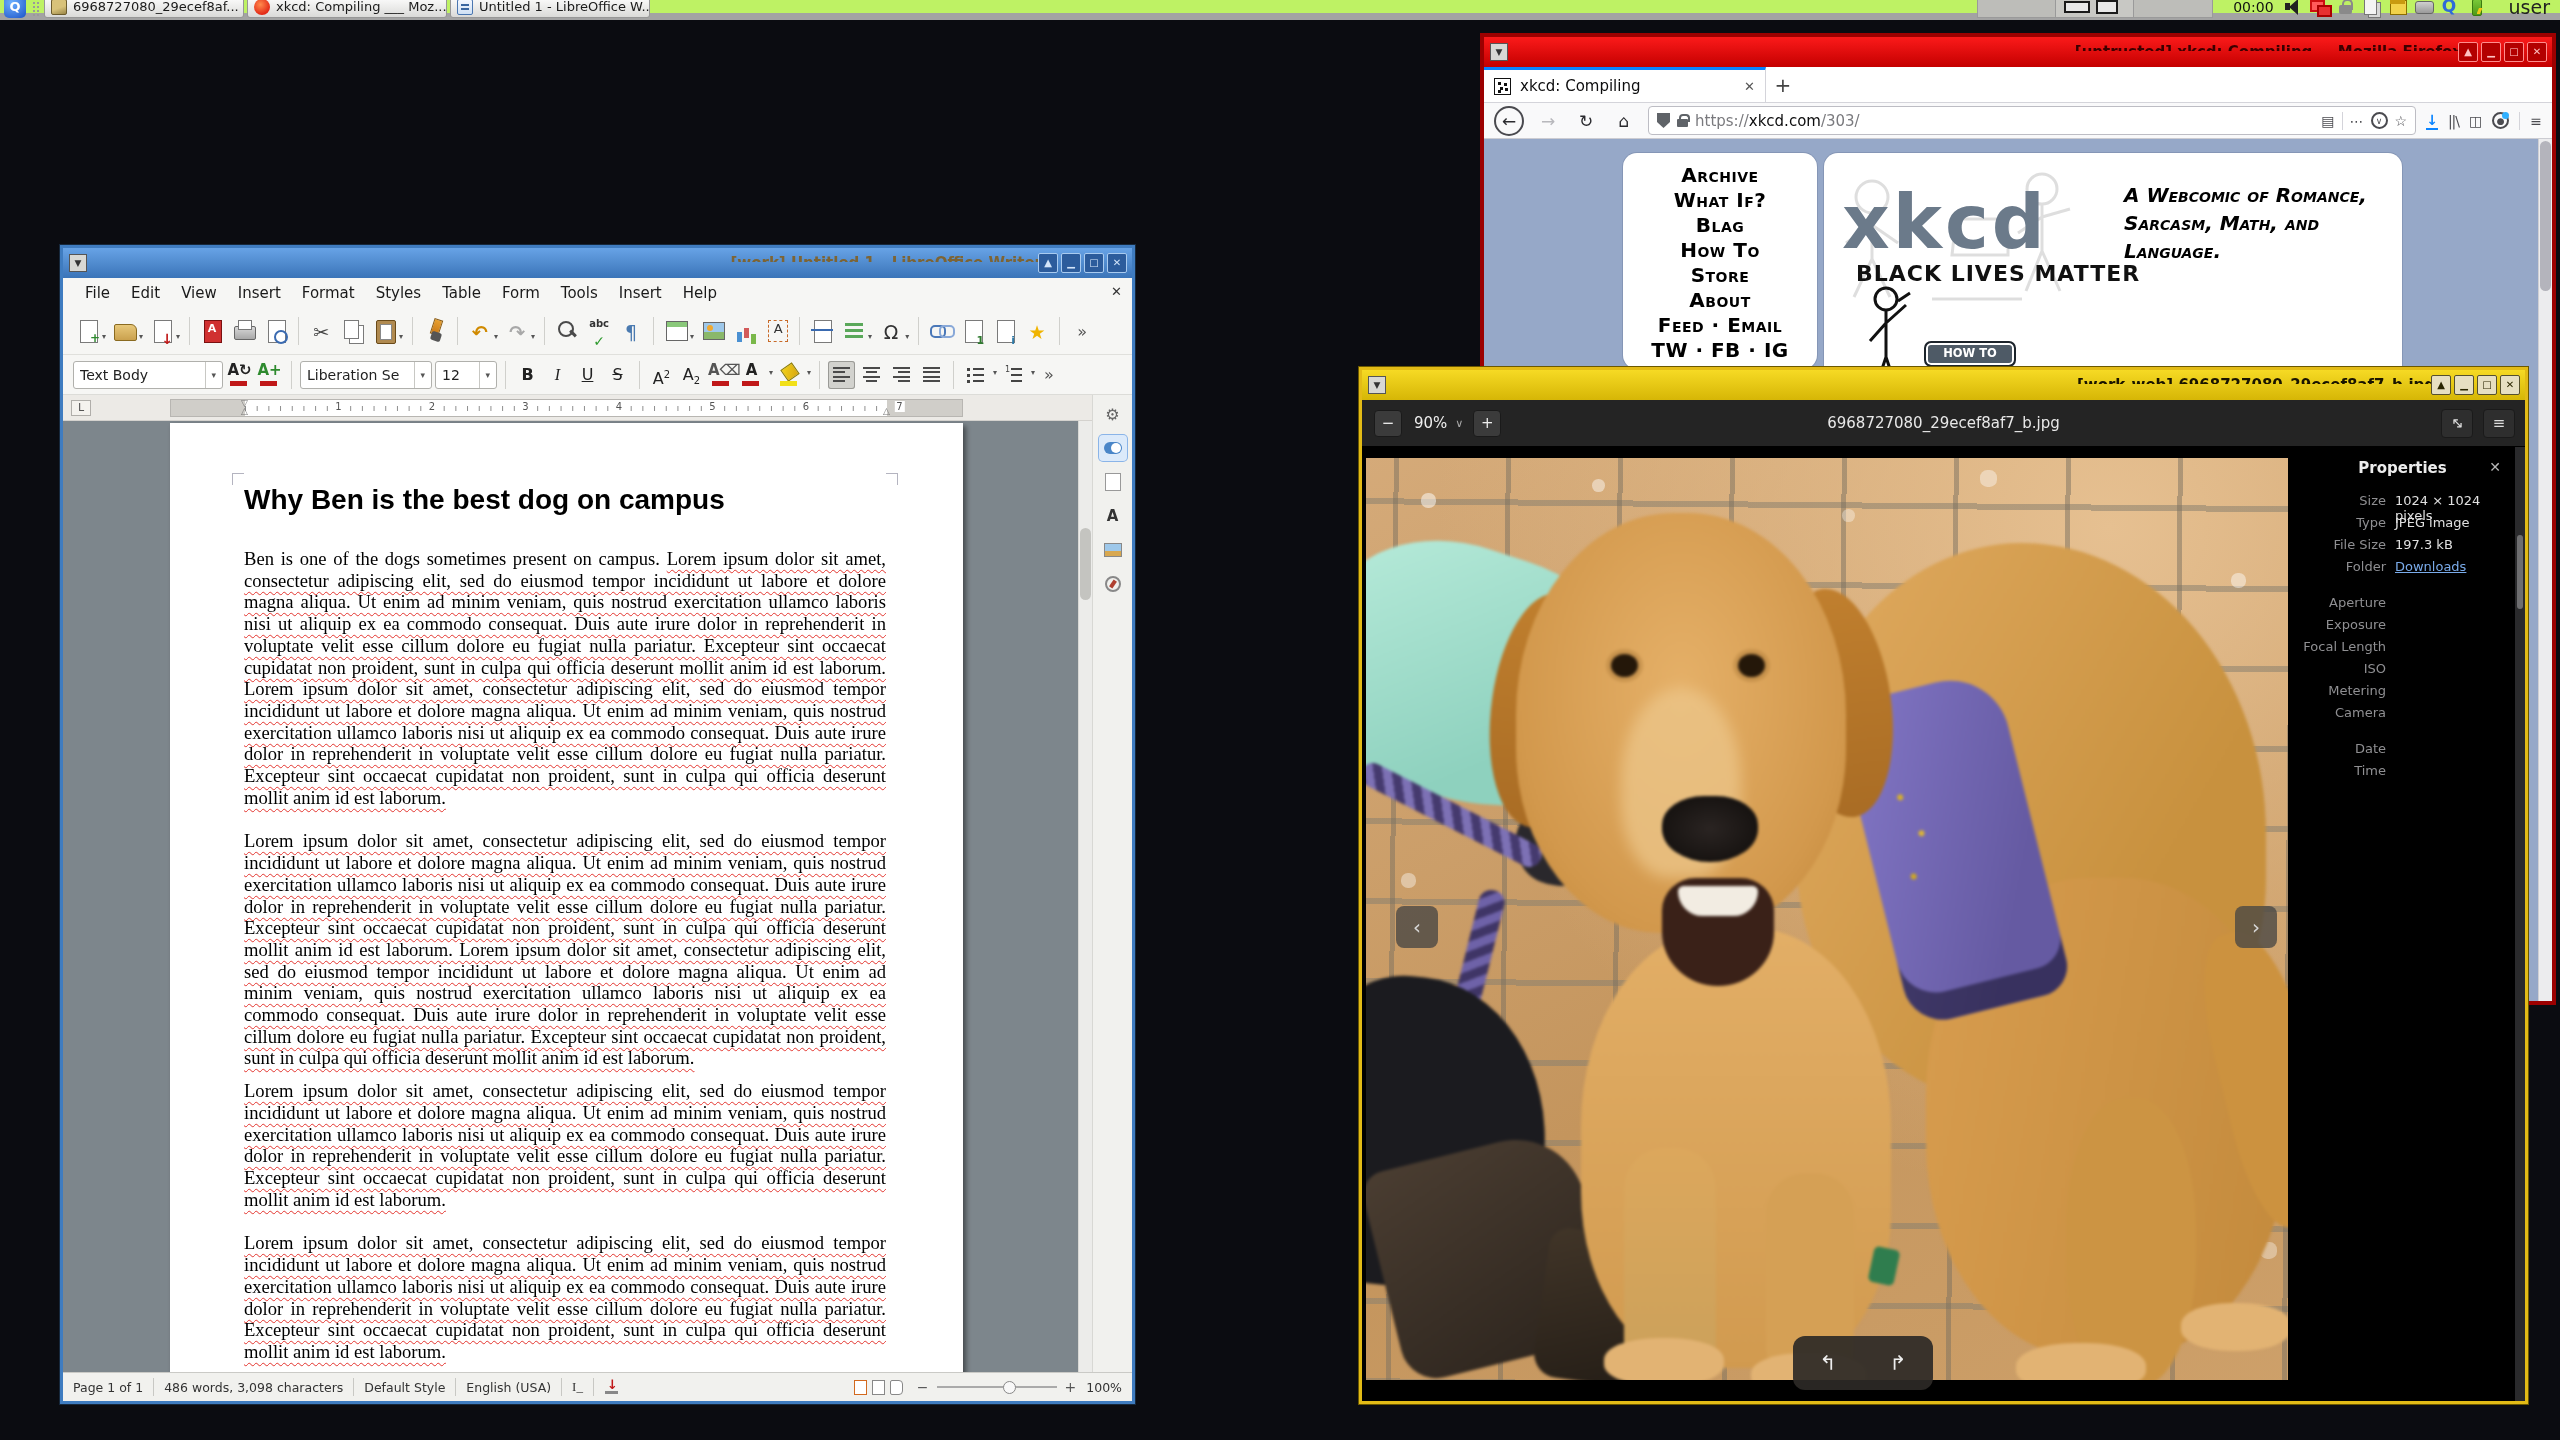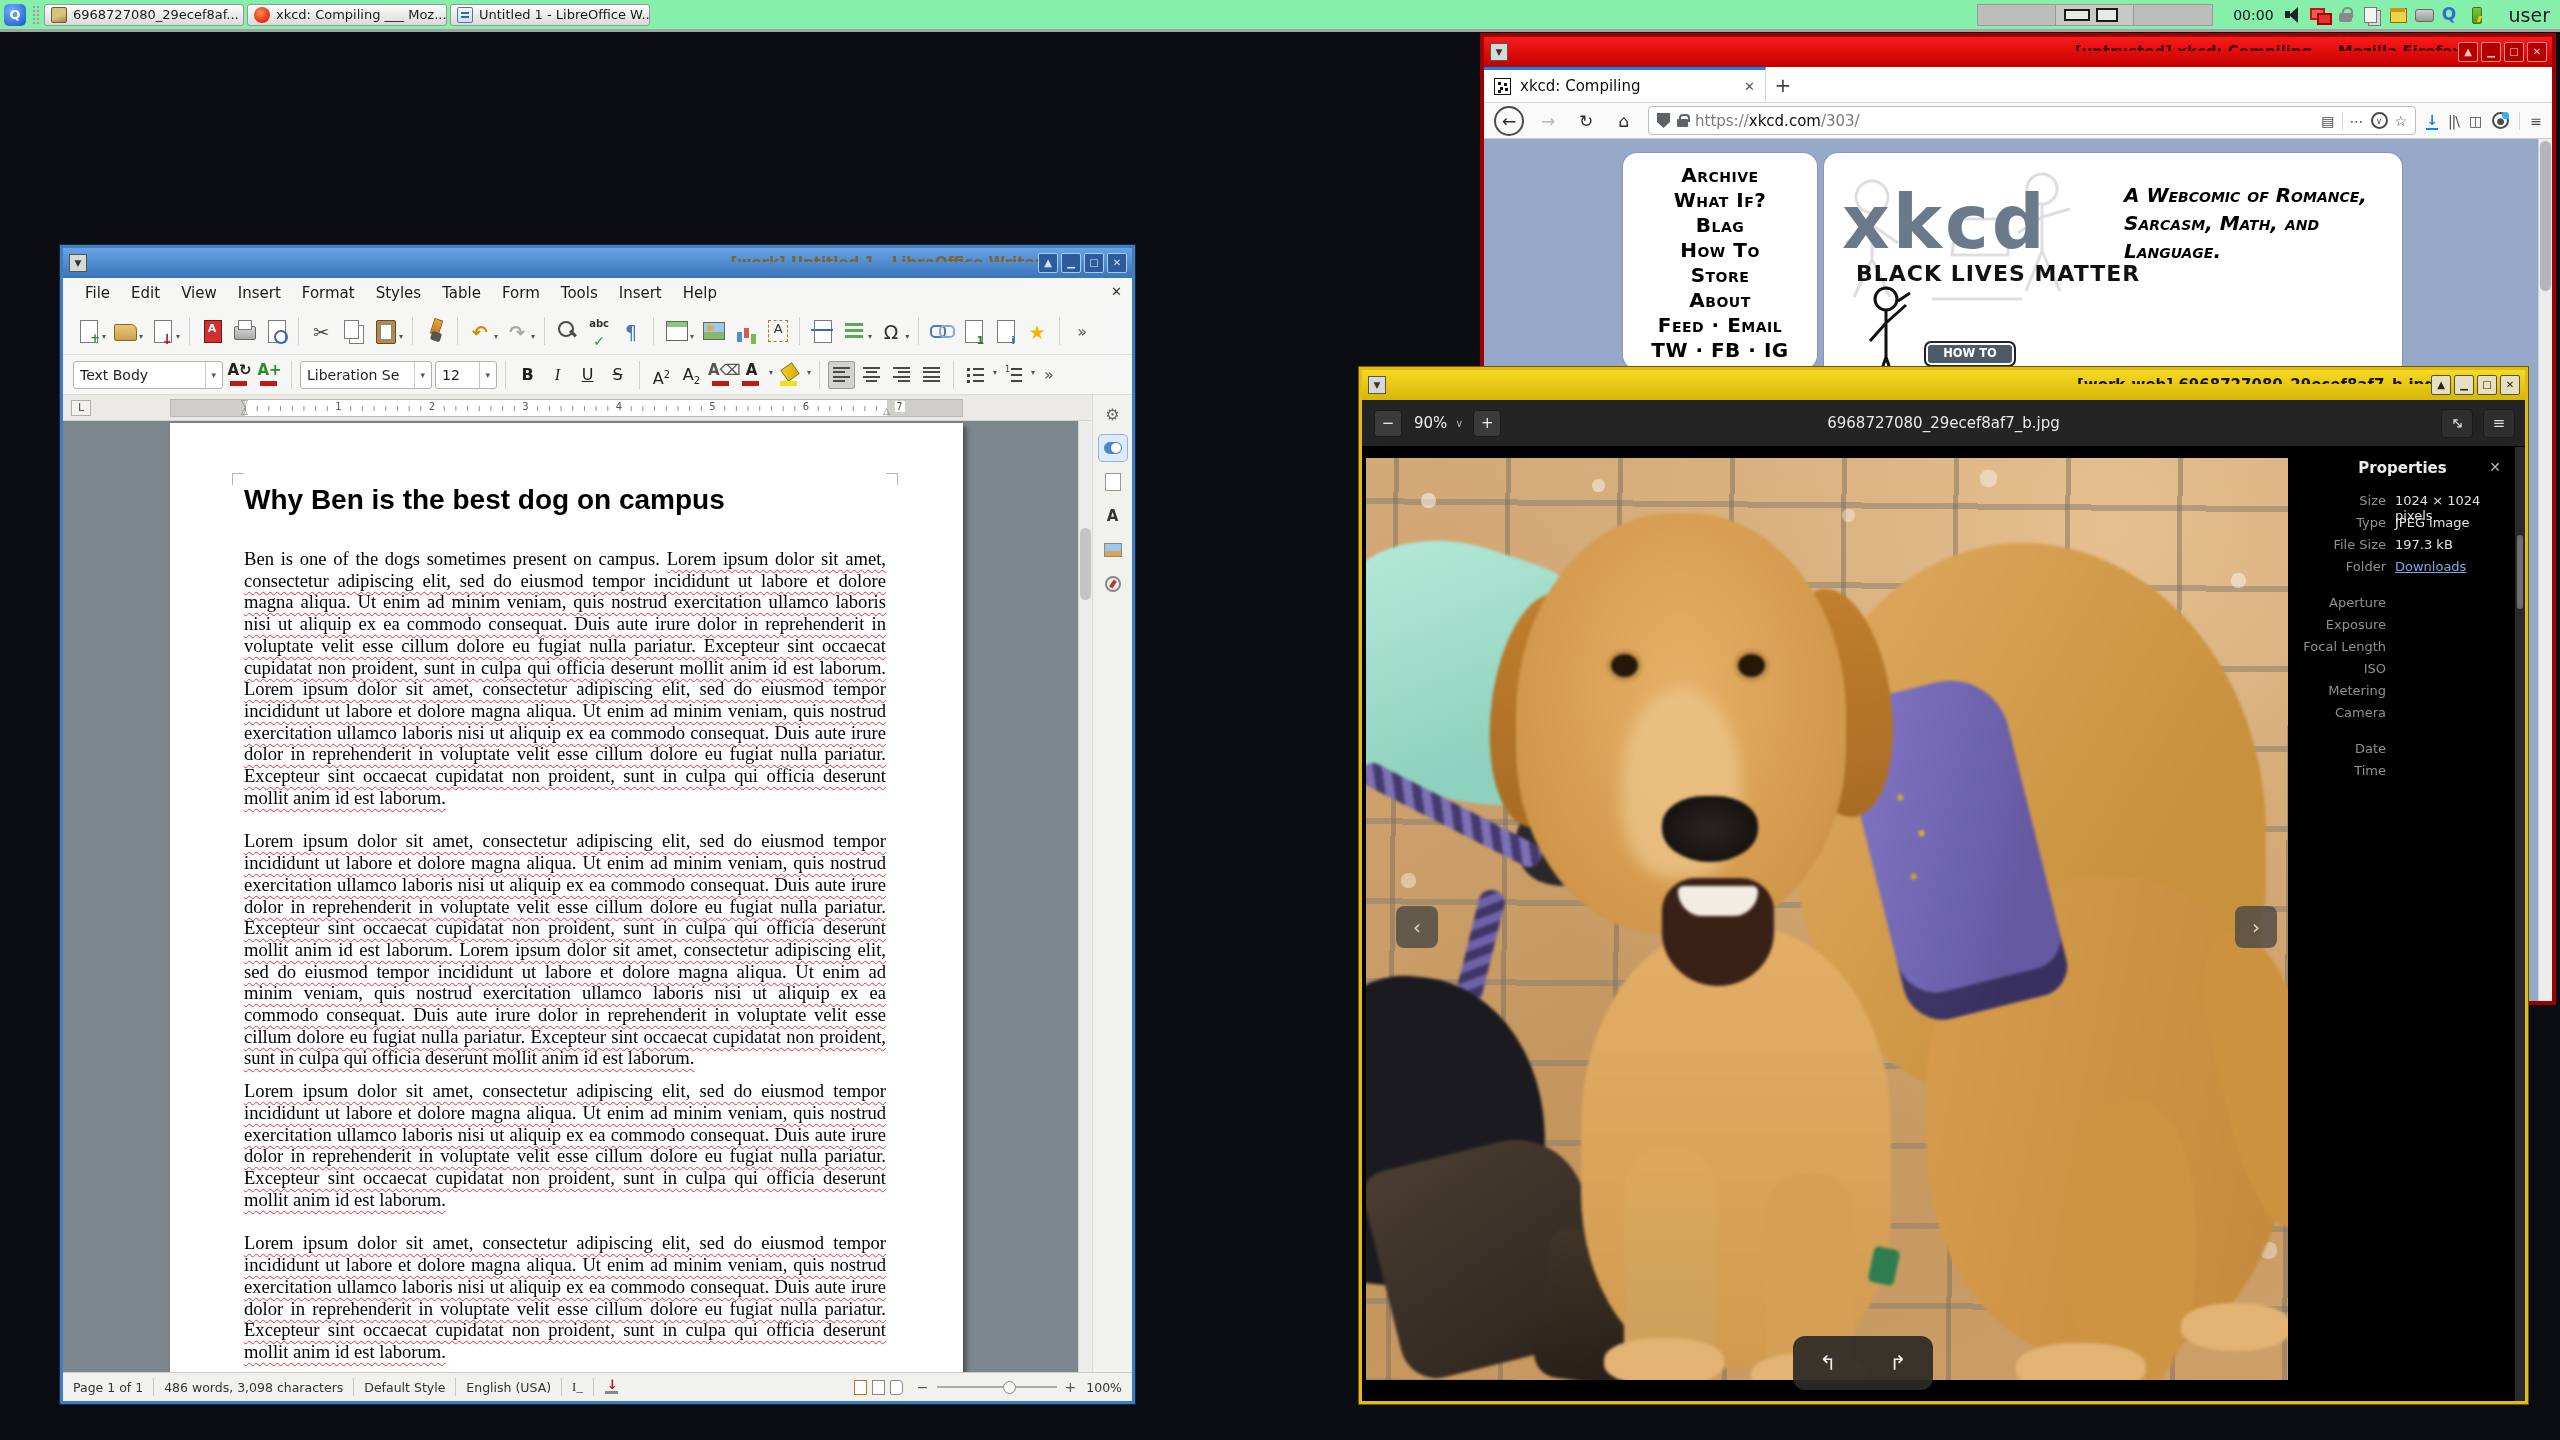--- a/index.html
+++ b/index.html
@@ -1,20 +1,20 @@
 <!DOCTYPE html>
 <html><head>
 <meta charset="utf-8">
 <style>
 *{box-sizing:border-box;margin:0;padding:0}
 body{background:#000;font-family:"DejaVu Sans",sans-serif}
 #stage{position:relative;width:2560px;height:1440px;background:#0b0c11;overflow:hidden}
 
 
-#taskbar{position:absolute;left:0;top:0;width:2560px;height:32px;background:#86efac;border-bottom:3px solid #a3a3a3;display:flex;align-items:center;z-index:90}
+#taskbar{position:absolute;left:0;top:0;width:2560px;height:20px;background:#bef264;border-bottom:7px solid #a3a3a3;display:flex;align-items:center;z-index:90}
 #launcher{width:22px;height:22px;margin:0 6px 0 4px;border-radius:5px;background:radial-gradient(circle at 35% 30%,#6db0ff,#1d55c8);display:flex;align-items:center;justify-content:center}
 #launcher::before{content:"Q";color:#fff;font-weight:bold;font-size:13px}
 .grip{width:8px;height:20px;margin-right:4px;background-image:radial-gradient(#9a9a9a 1px,transparent 1.2px);background-size:4px 4px}
 .tb-btn{display:flex;align-items:center;gap:6px;height:22px;padding:0 10px 0 6px;margin-right:3px;min-width:186px;max-width:200px;background:linear-gradient(#fdfdfd,#dadad8);border:1px solid #979797;border-radius:3px;font-size:13px;color:#1a1a1a;white-space:nowrap;overflow:hidden}
 .tbi16{width:16px;height:16px;flex:0 0 16px;border-radius:2px}
 .ic-img-win{background:linear-gradient(160deg,#d8c27a 55%,#9a8648);border:1px solid #6c5c2e}
 .ic-ffx{background:radial-gradient(circle at 40% 35%,#ff8a4d,#e32a17 70%);border-radius:50%}
 .ic-wrt{background:linear-gradient(#f4f8ff,#cfe0f4);border:1px solid #4a76b0;position:relative}
 .ic-wrt::before{content:"";position:absolute;left:3px;top:4px;right:3px;height:2px;background:#3a66a0;box-shadow:0 4px 0 #3a66a0}
 #tb-right{margin-left:auto;display:flex;align-items:center;height:26px}

